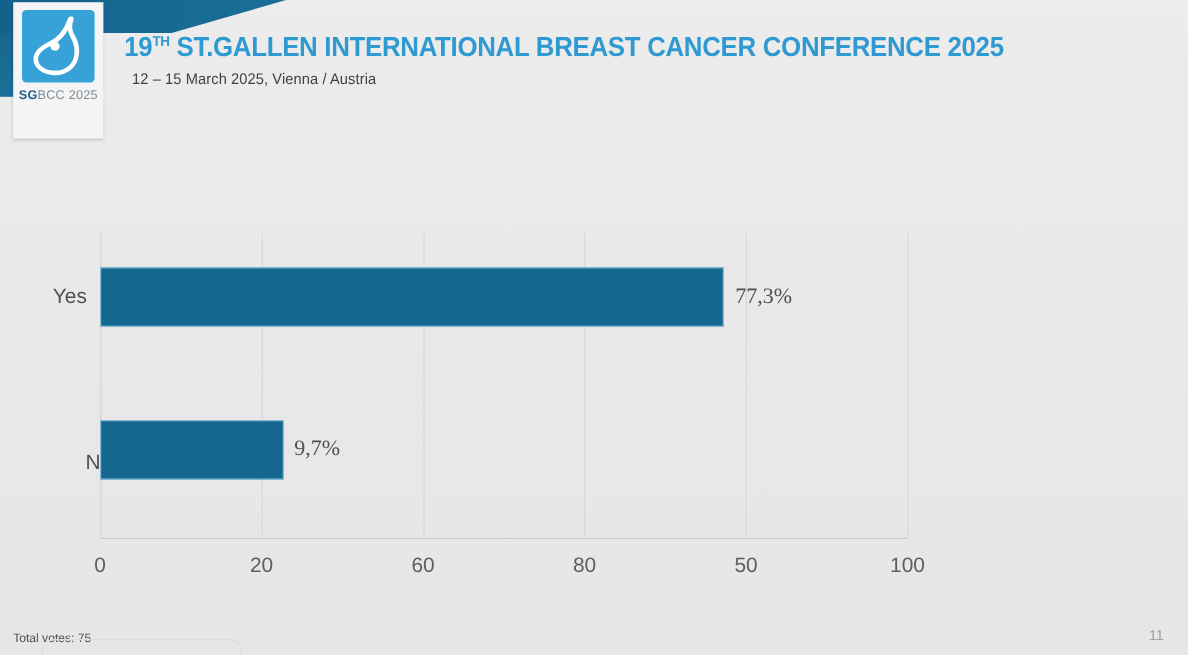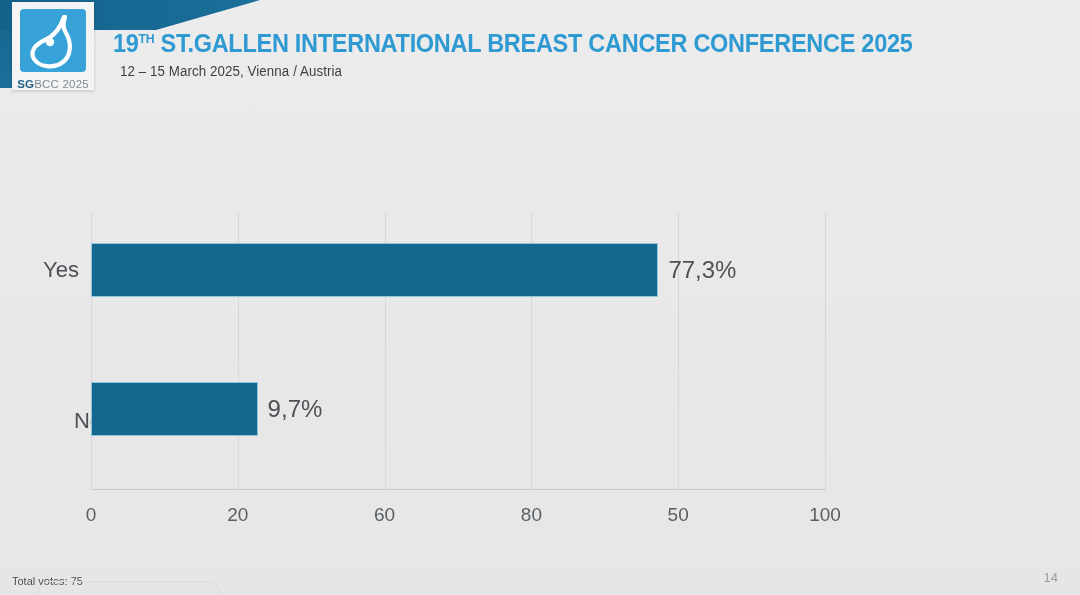--- a/index.html
+++ b/index.html
@@ -36,21 +36,21 @@
     position: absolute;
     top: 0; left: 0;
     width: 16px; height: 88px;
     background: linear-gradient(180deg,#15638d 0%, #1b6f98 100%);
     z-index: 1;
   }
 
   .logo-box {
     position: absolute;
     top: 2px; left: 12px;
-    width: 82px; height: 88px;
+    width: 82px; height: 124px;
     background: #f4f4f4;
     box-shadow: 0 1px 3px rgba(0,0,0,.18);
     z-index: 5;
     display: flex;
     flex-direction: column;
     align-items: center;
     justify-content: flex-start;
     padding-top: 7px;
     box-sizing: border-box;
   }
@@ -151,29 +151,30 @@
     align-items: center;
   }
   .bar {
     height: 54px;
     background: #15678f;
     border: 1px solid #8fc4dd;
     box-sizing: border-box;
   }
   .bar-value {
     margin-left: 10px;
-    font-size: 24px;
-    color: #4d5156;
-    white-space: nowrap;
+    font-size: 20px;
+    color: #4d5156;
+    white-space: nowrap;
+    font-family: Liberation Serif, serif;
   }
   .cat-label {
     position: absolute;
     right: 1094px;
     text-align: right;
-    font-size: 22px;
+    font-size: 19px;
     color: #4d5156;
     line-height: 54px;
     height: 54px;
     width: 80px;
   }
   .tick-label {
     position: absolute;
     font-size: 19px;
     color: #5a5f64;
     transform: translateX(-50%);
@@ -255,15 +256,15 @@
           <div class="tick-label" style="left: 293.6px; top: 292px;">60</div>
           <div class="tick-label" style="left: 440.4px; top: 292px;">80</div>
           <div class="tick-label" style="left: 587.2px; top: 292px;">50</div>
           <div class="tick-label" style="left: 734px; top: 292px;">100</div>
         </div>
     </div>
   </div>
 
   <div class="total-votes">Total votes: 75</div>
   <div class="ghost-box"></div>
-  <div class="page-num">14</div>
+  <div class="page-num">11</div>
 
 </div>
 
 </body></html>

